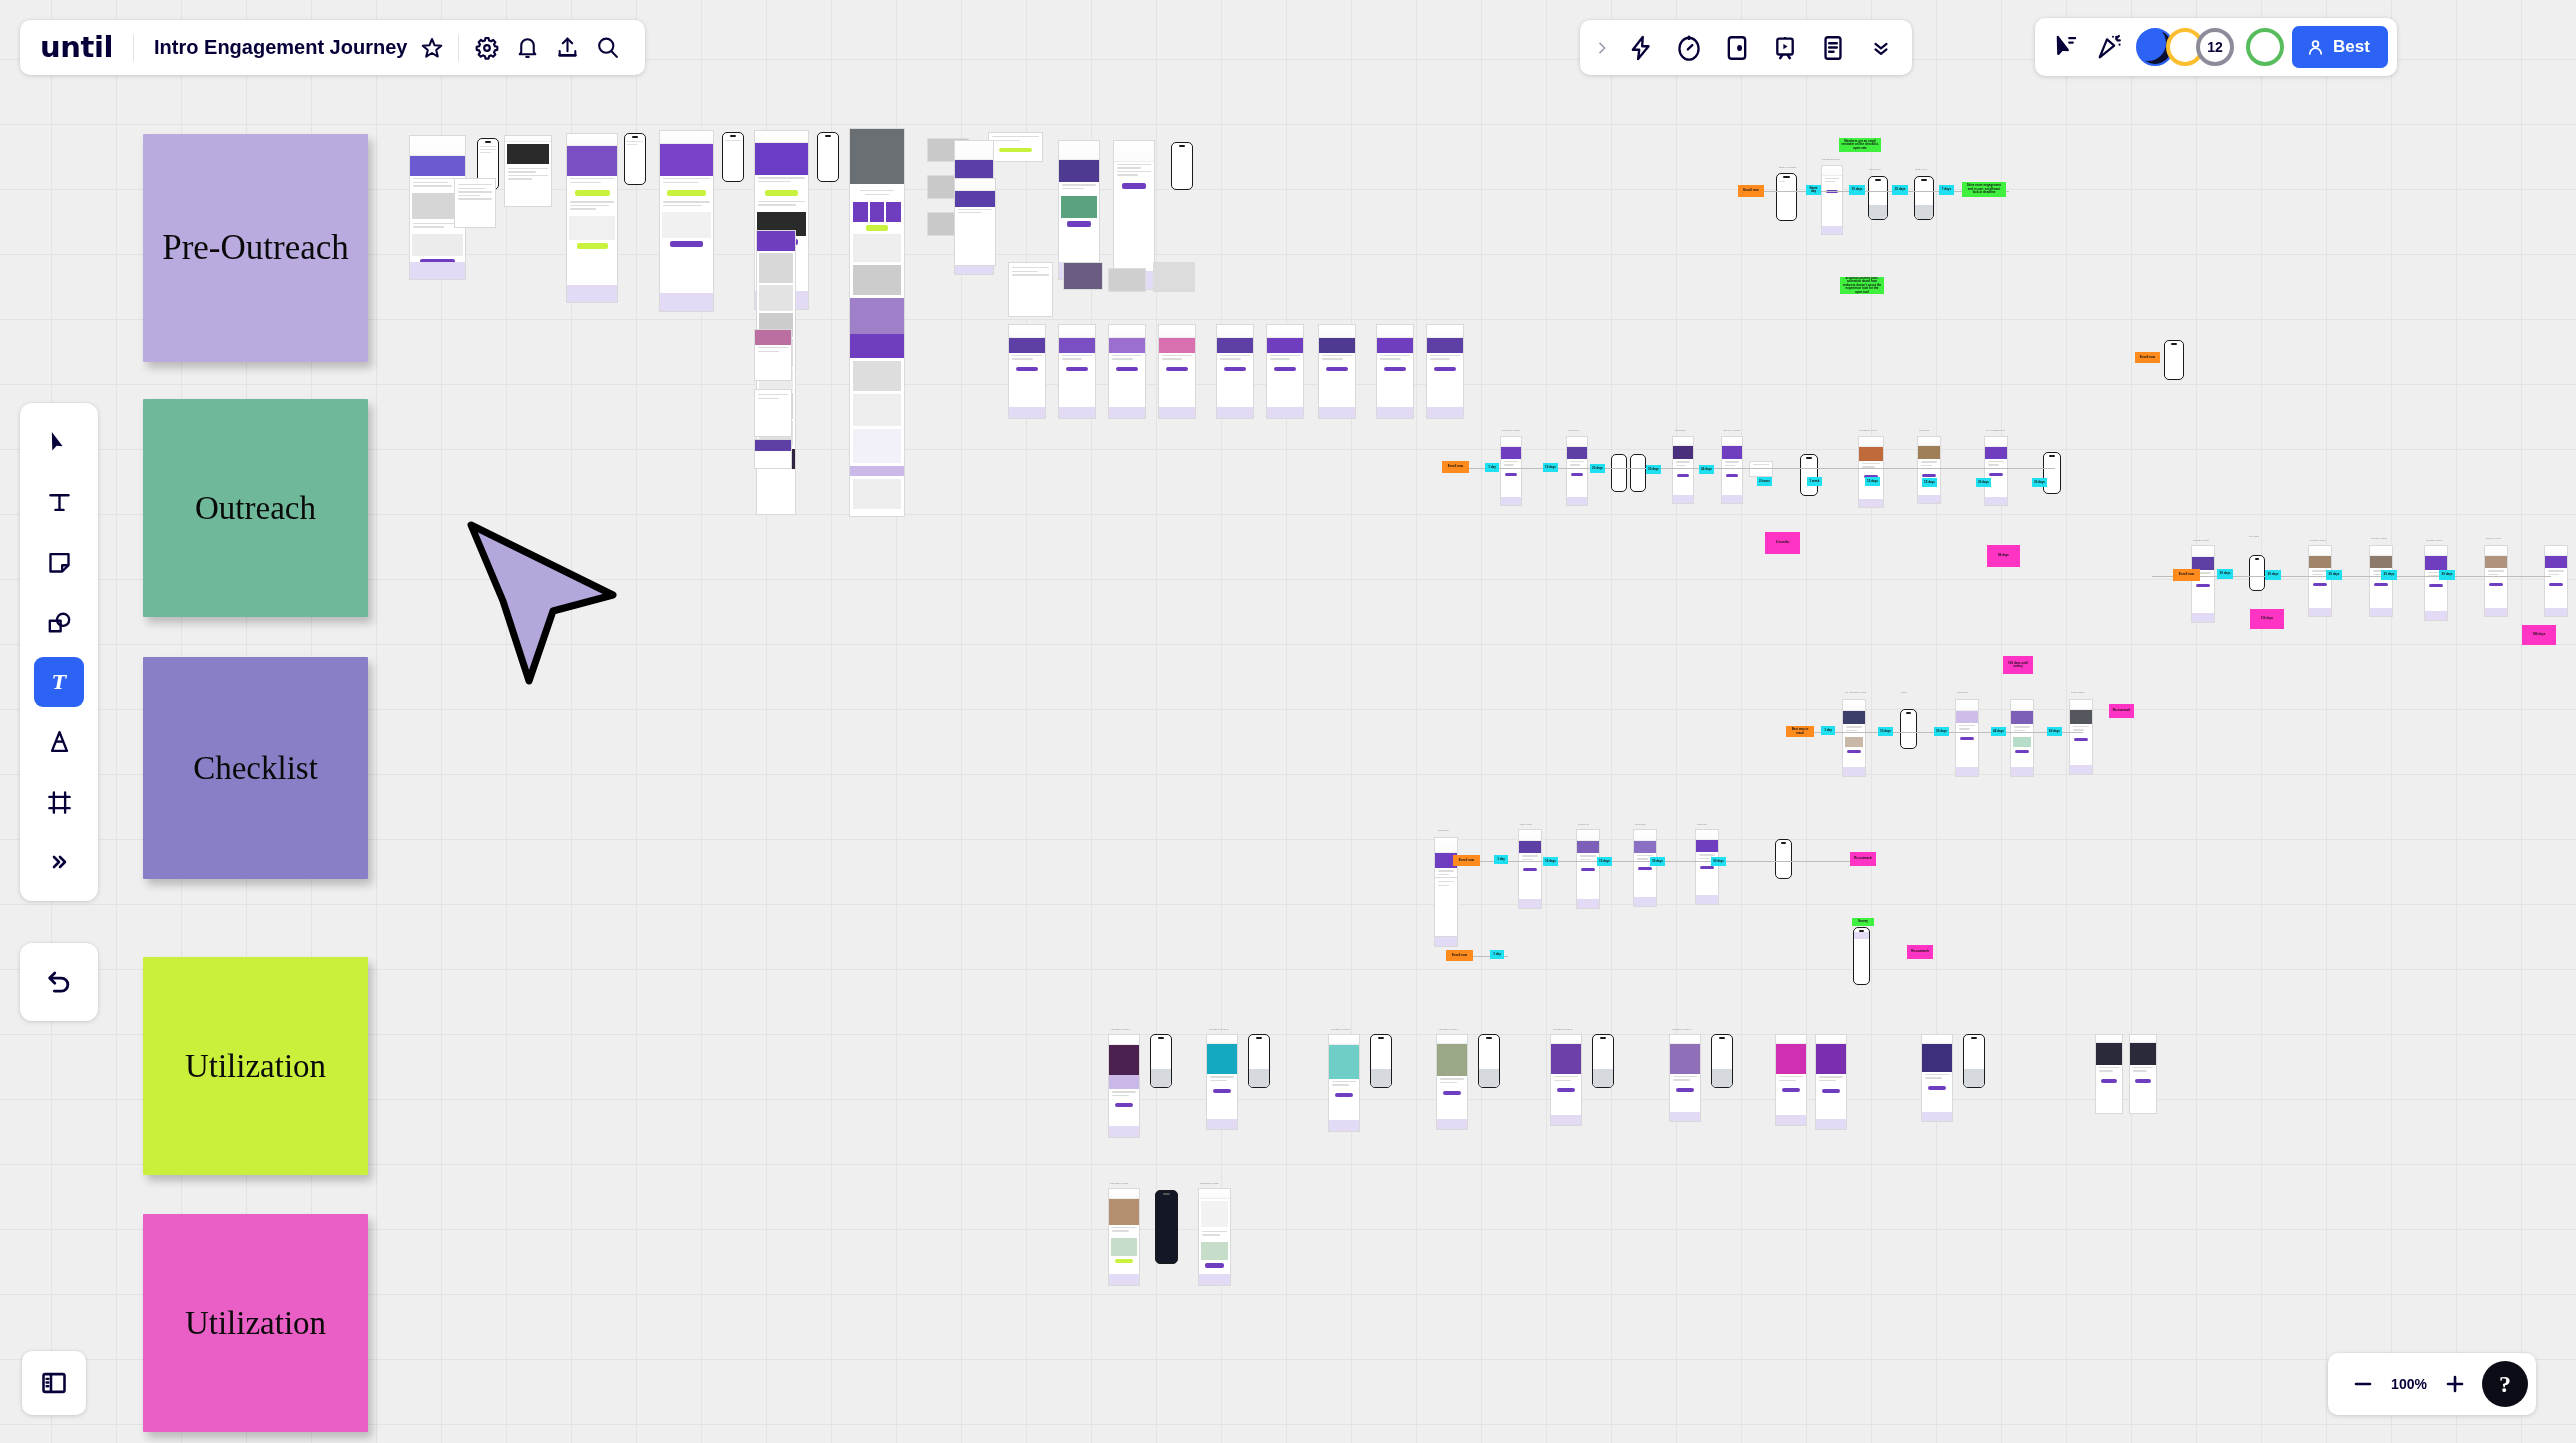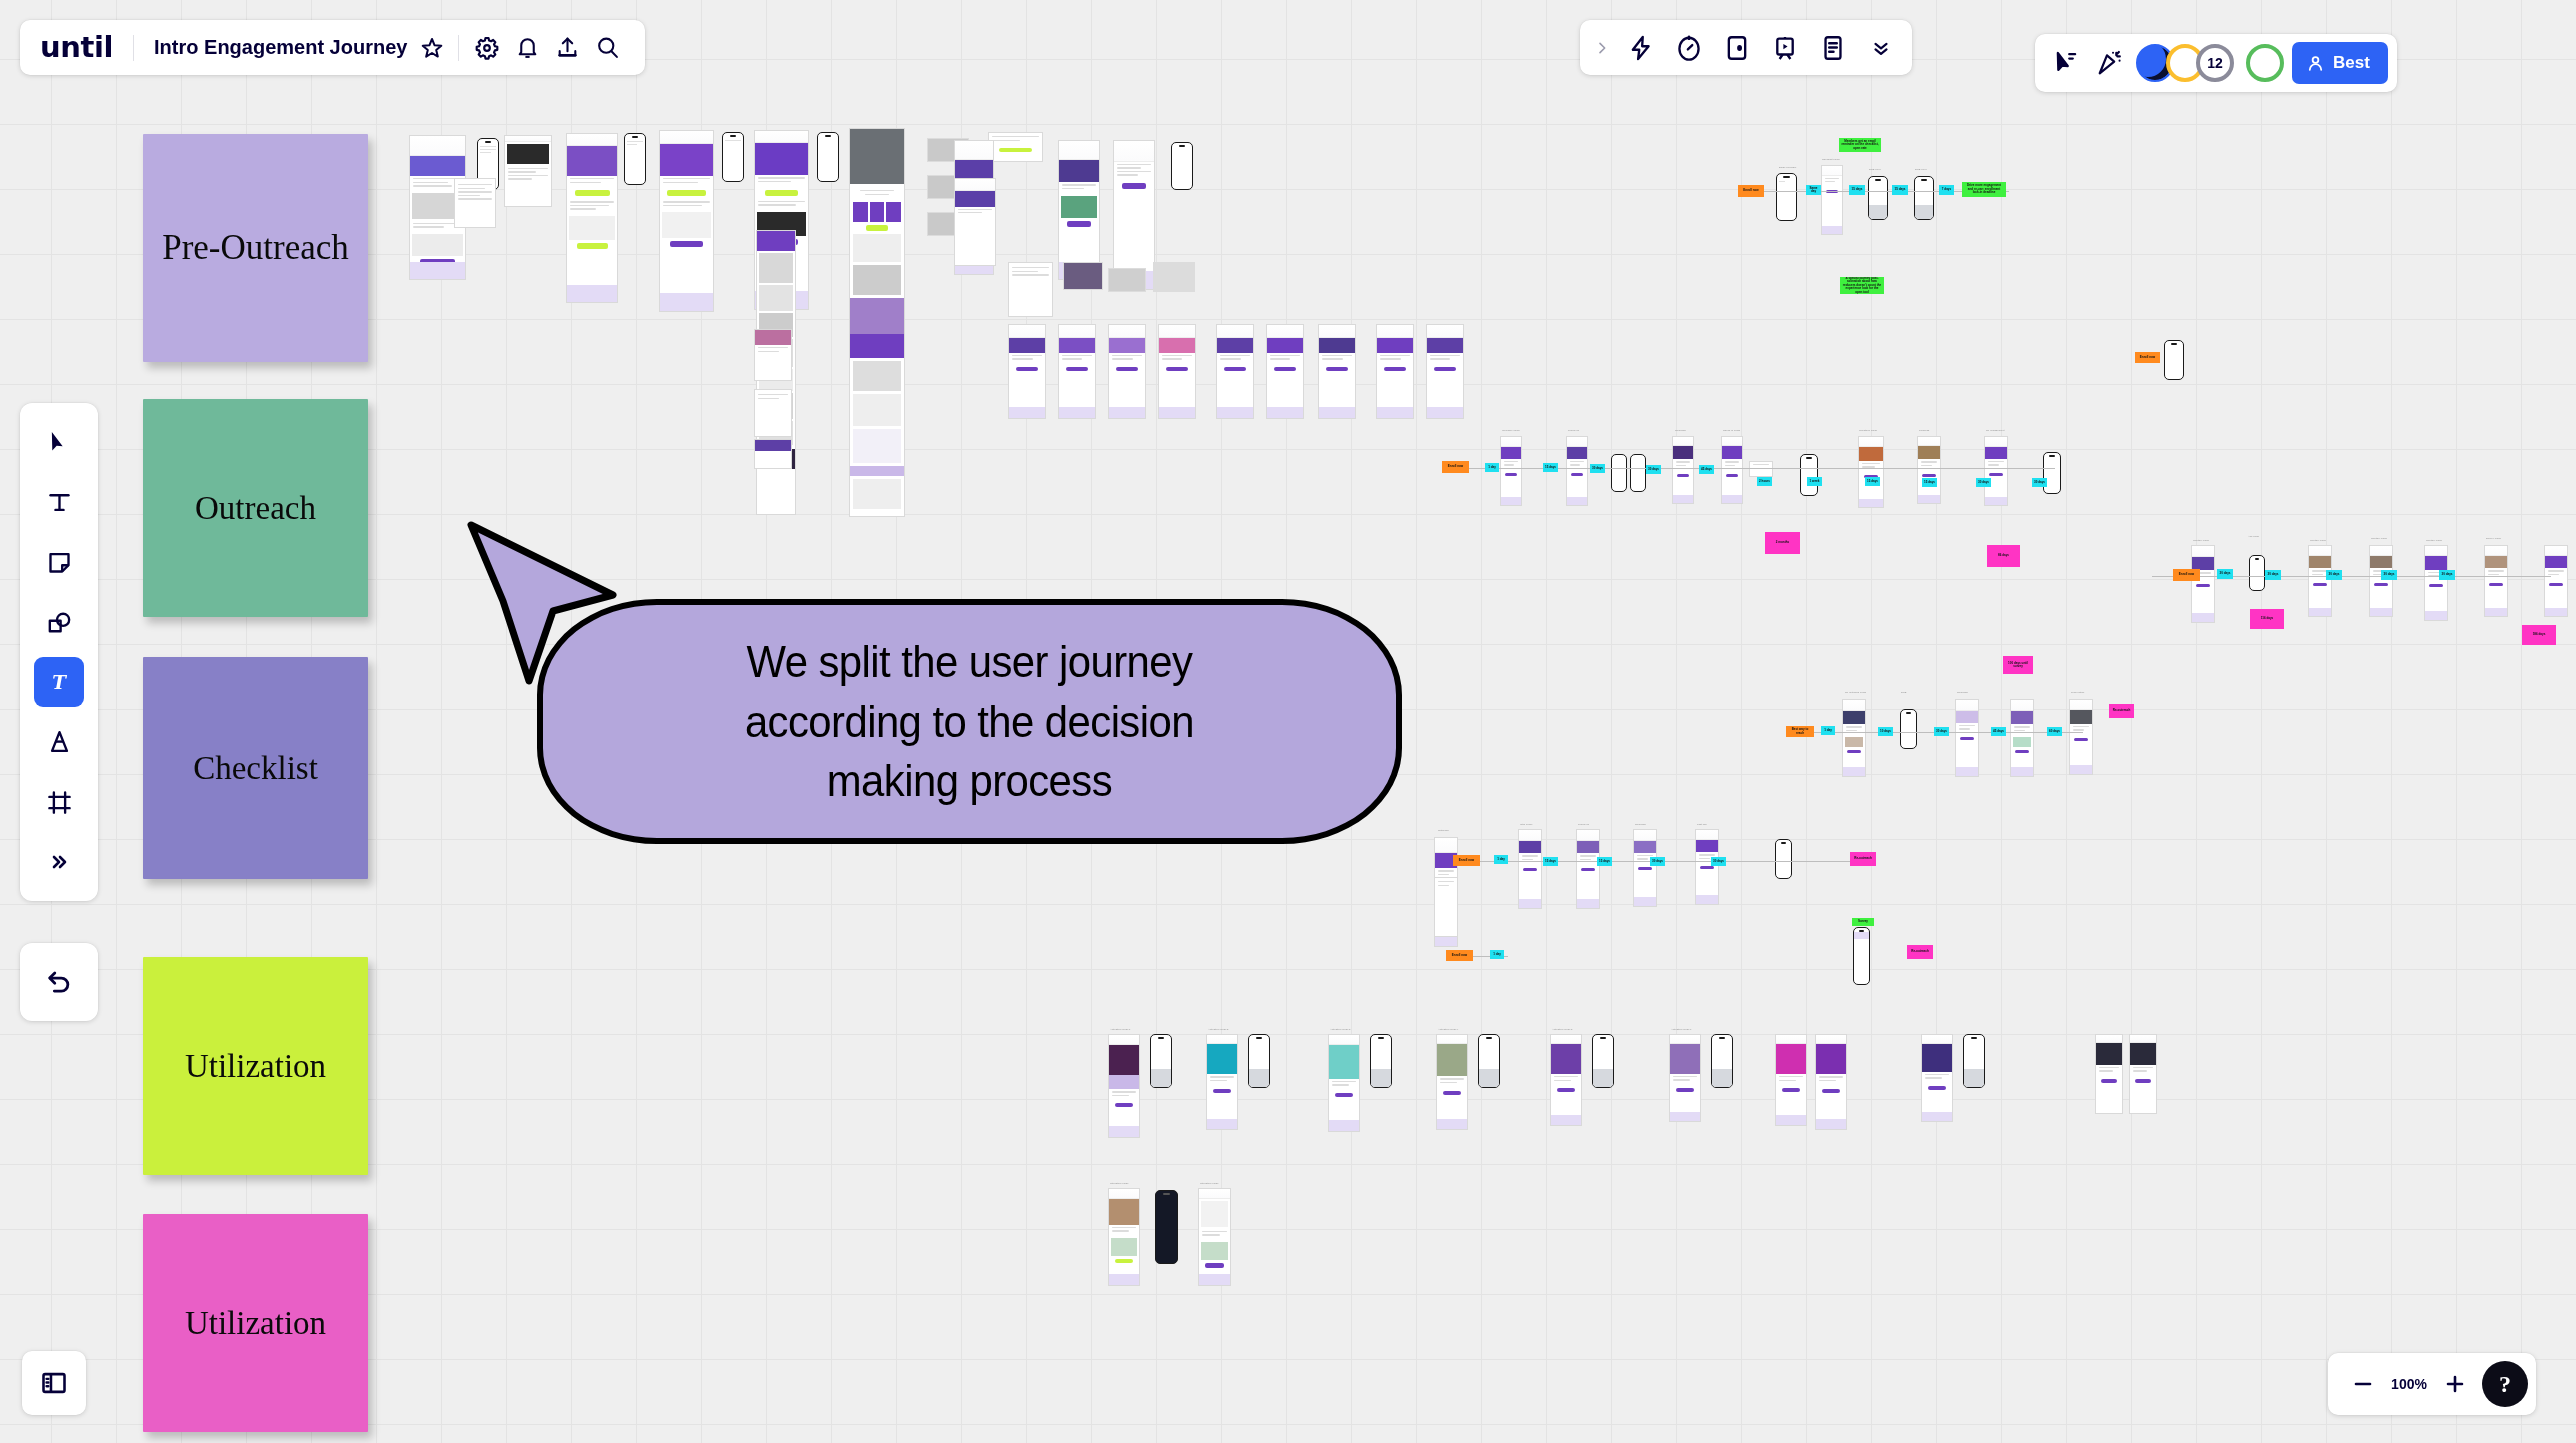--- a/index.html
+++ b/index.html
@@ -187,21 +187,21 @@
   
   #topbar-apps {
     left: 1580px; top: 20px; height: 55px;
     padding: 0 10px; gap: 6px;
   }
   #topbar-apps .ic { width: 42px; height: 40px; }
   #chev-right { width: 24px !important; color: #9b9bad; }
 
   
   #topbar-users {
-    left: 2035px; top: 34px; height: 58px;
+    left: 2035px; top: 18px; height: 58px;
     padding: 0 9px; 
   }
   #topbar-users .ic { width: 44px; height: 42px; }
   .avatar {
     width: 38px; height: 38px; border-radius: 50%;
     display: inline-flex; align-items: center; justify-content: center;
     font-size: 14px; font-weight: 700; color: #050038;
     flex: 0 0 auto;
   }
   #share-btn {
@@ -1265,25 +1265,20 @@
         </div>
         <div class="stage-note" style="left: 143px; top: 1214px; width: 225px; height: 218px; background: rgb(233, 95, 198); font-size: 33px;">
           <span>Utilization</span>
         </div>
       </div>
 
     <svg id="bubble-pointer" viewBox="0 0 170 185">
       <path d="M10 10 L152 80 L92 96 L68 166 L42 86 Z" fill="#b4a7dc" stroke="#000" stroke-width="7" stroke-linejoin="round" stroke-linecap="round"></path>
     </svg>
 
-    <div id="speech-bubble">
-      <div id="speech-text">We split the user journey
-according to the decision
-making process</div>
-    </div>
   </div>
 
   <div class="bar" id="topbar-left">
     <span id="miro-logo">until</span>
     <span class="vdiv"></span>
     <span id="board-title">Intro Engagement Journey</span>
     <span class="ic" id="star-btn">
       <svg width="24" height="24" viewBox="0 0 24 24" fill="none" stroke="currentColor" stroke-width="2" stroke-linejoin="round">
         <polygon points="12,3 14.6,9.3 21.3,9.8 16.2,14.1 17.8,20.6 12,17 6.2,20.6 7.8,14.1 2.7,9.8 9.4,9.3"></polygon>
       </svg>

